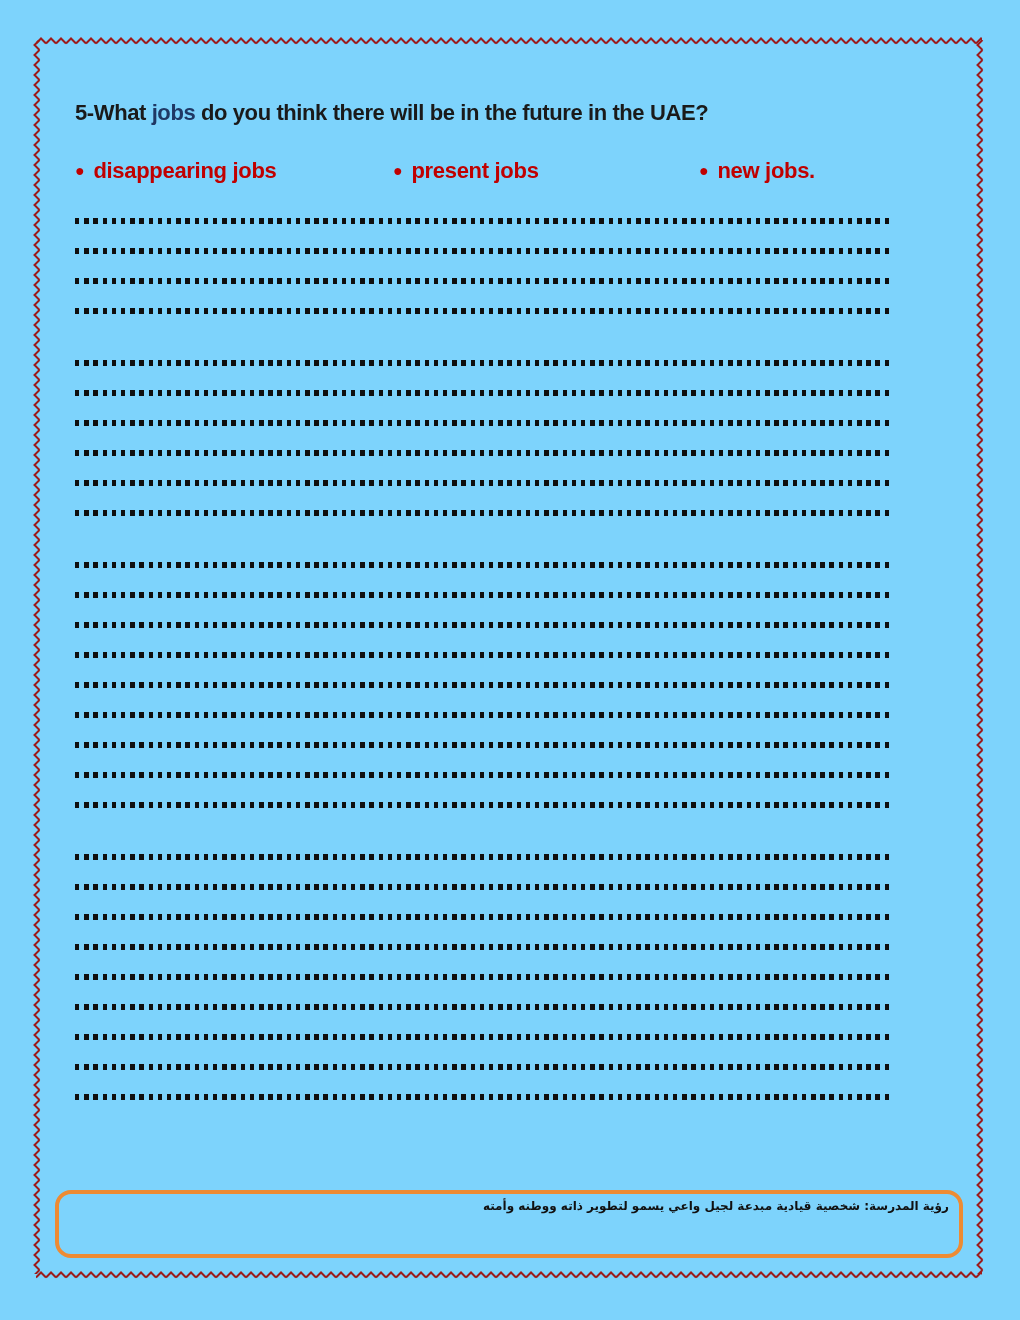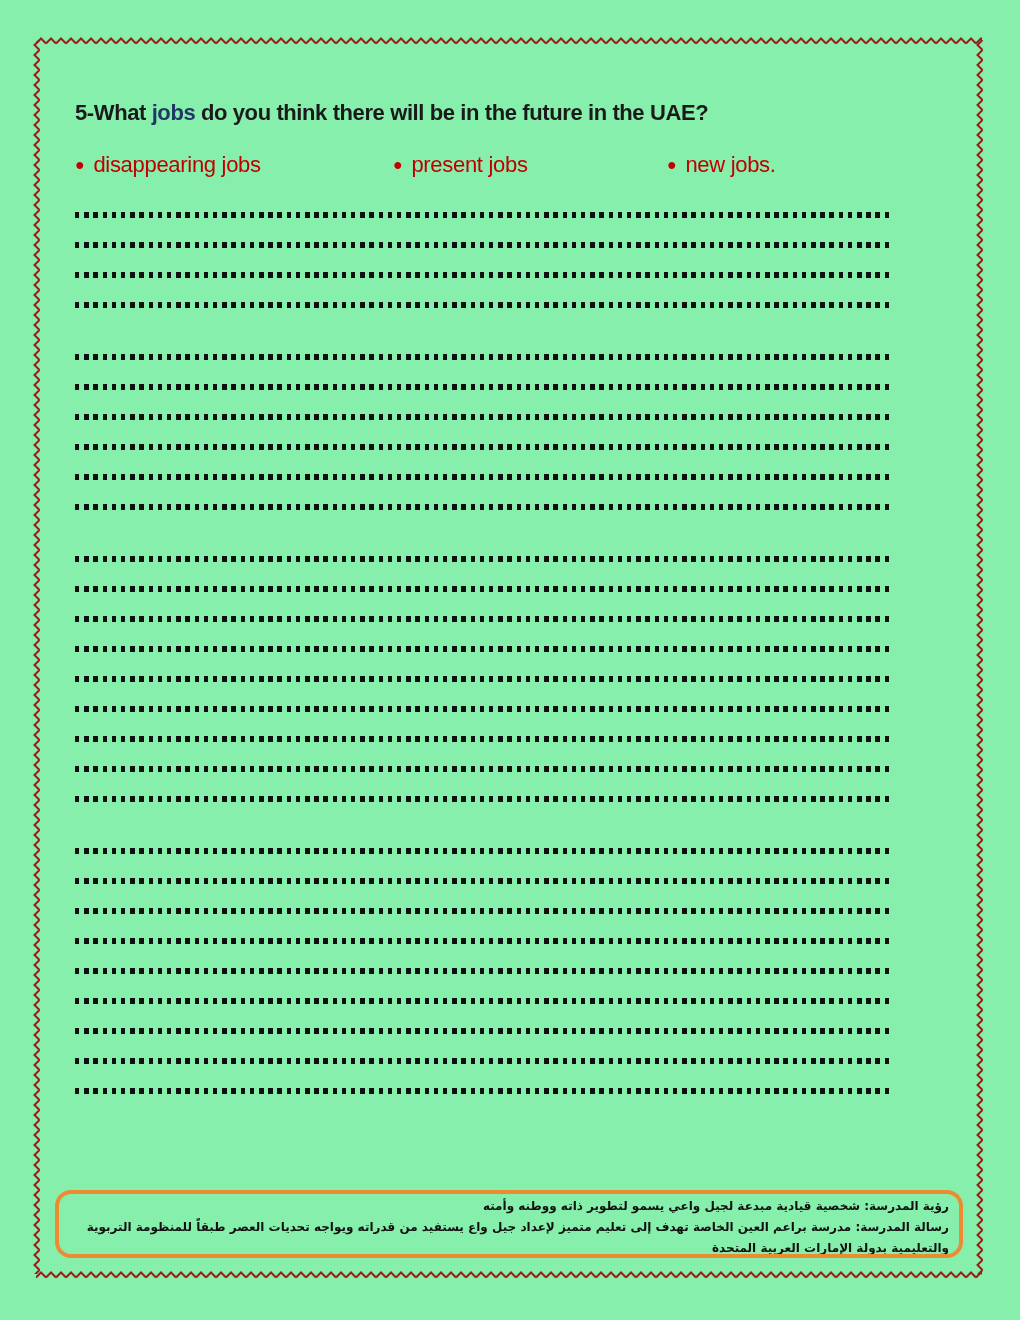--- a/index.html
+++ b/index.html
@@ -8,21 +8,21 @@
     --keyword-blue: #1F3864;
     --bullet-red: #C00000;
     --border-red: #9C1A1A;
     --box-orange: #ED8B33;
     --dash-black: #0f0f0f;
   }
   .page {
     position: relative;
     width: 1020px;
     height: 1320px;
-    background: #86efac;
+    background: #7dd3fc;
     font-family: "Liberation Sans", sans-serif;
     overflow: hidden;
   }
   
   .border-strip { position: absolute; }
   .bs-top    { left: 36px;  top: 37px;   width: 946px; height: 9px; }
   .bs-bottom { left: 36px;  top: 1271px; width: 946px; height: 9px; }
   .bs-left   { left: 33px;  top: 40px;   width: 9px;   height: 1234px; }
   .bs-right  { left: 976px; top: 40px;   width: 9px;   height: 1234px; }
   .zz-path { stroke: var(--border-red); }
@@ -39,30 +39,30 @@
     letter-spacing: -0.4px;
     line-height: 33px;
     color: var(--text-black);
     white-space: nowrap;
   }
   .keyword { color: var(--keyword-blue); }
 
   .bullets-row {
     position: relative;
     height: 28px;
-    margin-top: 23px;
+    margin-top: 29px;
     color: var(--bullet-red);
-    font-weight: normal;
+    font-weight: bold;
     font-size: 22px;
     letter-spacing: -0.3px;
   }
   .bullet-item { position: absolute; top: 0; white-space: nowrap; }
   .bullet-item.b0 { left: 0; }
   .bullet-item.b1 { left: 318px; }
-  .bullet-item.b2 { left: 592px; text-align: center; }
+  .bullet-item.b2 { left: 624px; text-align: center; }
   .bullet-glyph { font-size: 16px; margin-right: 9px; vertical-align: 2px; }
 
   .writing-area { margin-top: 20px; }
   .line-group + .line-group { margin-top: 22px; }
   .dotted-line {
     height: 30px;
     background-image: repeating-linear-gradient(90deg,
       var(--dash-black) 0 4.5px, transparent 4.5px 9.2px);
     background-size: 100% 6px;
     background-position: 0 center;
@@ -171,16 +171,15 @@
           <div class="dotted-line"></div>
           <div class="dotted-line"></div>
           <div class="dotted-line"></div>
         </div>
       </div>
 
   </div>
 
   <div class="footer-box">
     <div>رؤية المدرسة: شخصية قيادية مبدعة لجيل واعي يسمو لتطوير ذاته ووطنه وأمته</div>
-    <div>رسالة المدرسة: مدرسة براعم العين الخاصة تهدف إلى تعليم متميز لإعداد جيل واع يستفيد من قدراته ويواجه تحديات العصر طبقاً للمنظومة التربوية والتعليمية بدولة الإمارات العربية المتحدة</div>
   </div>
 
 </div>
 
 </body></html>

